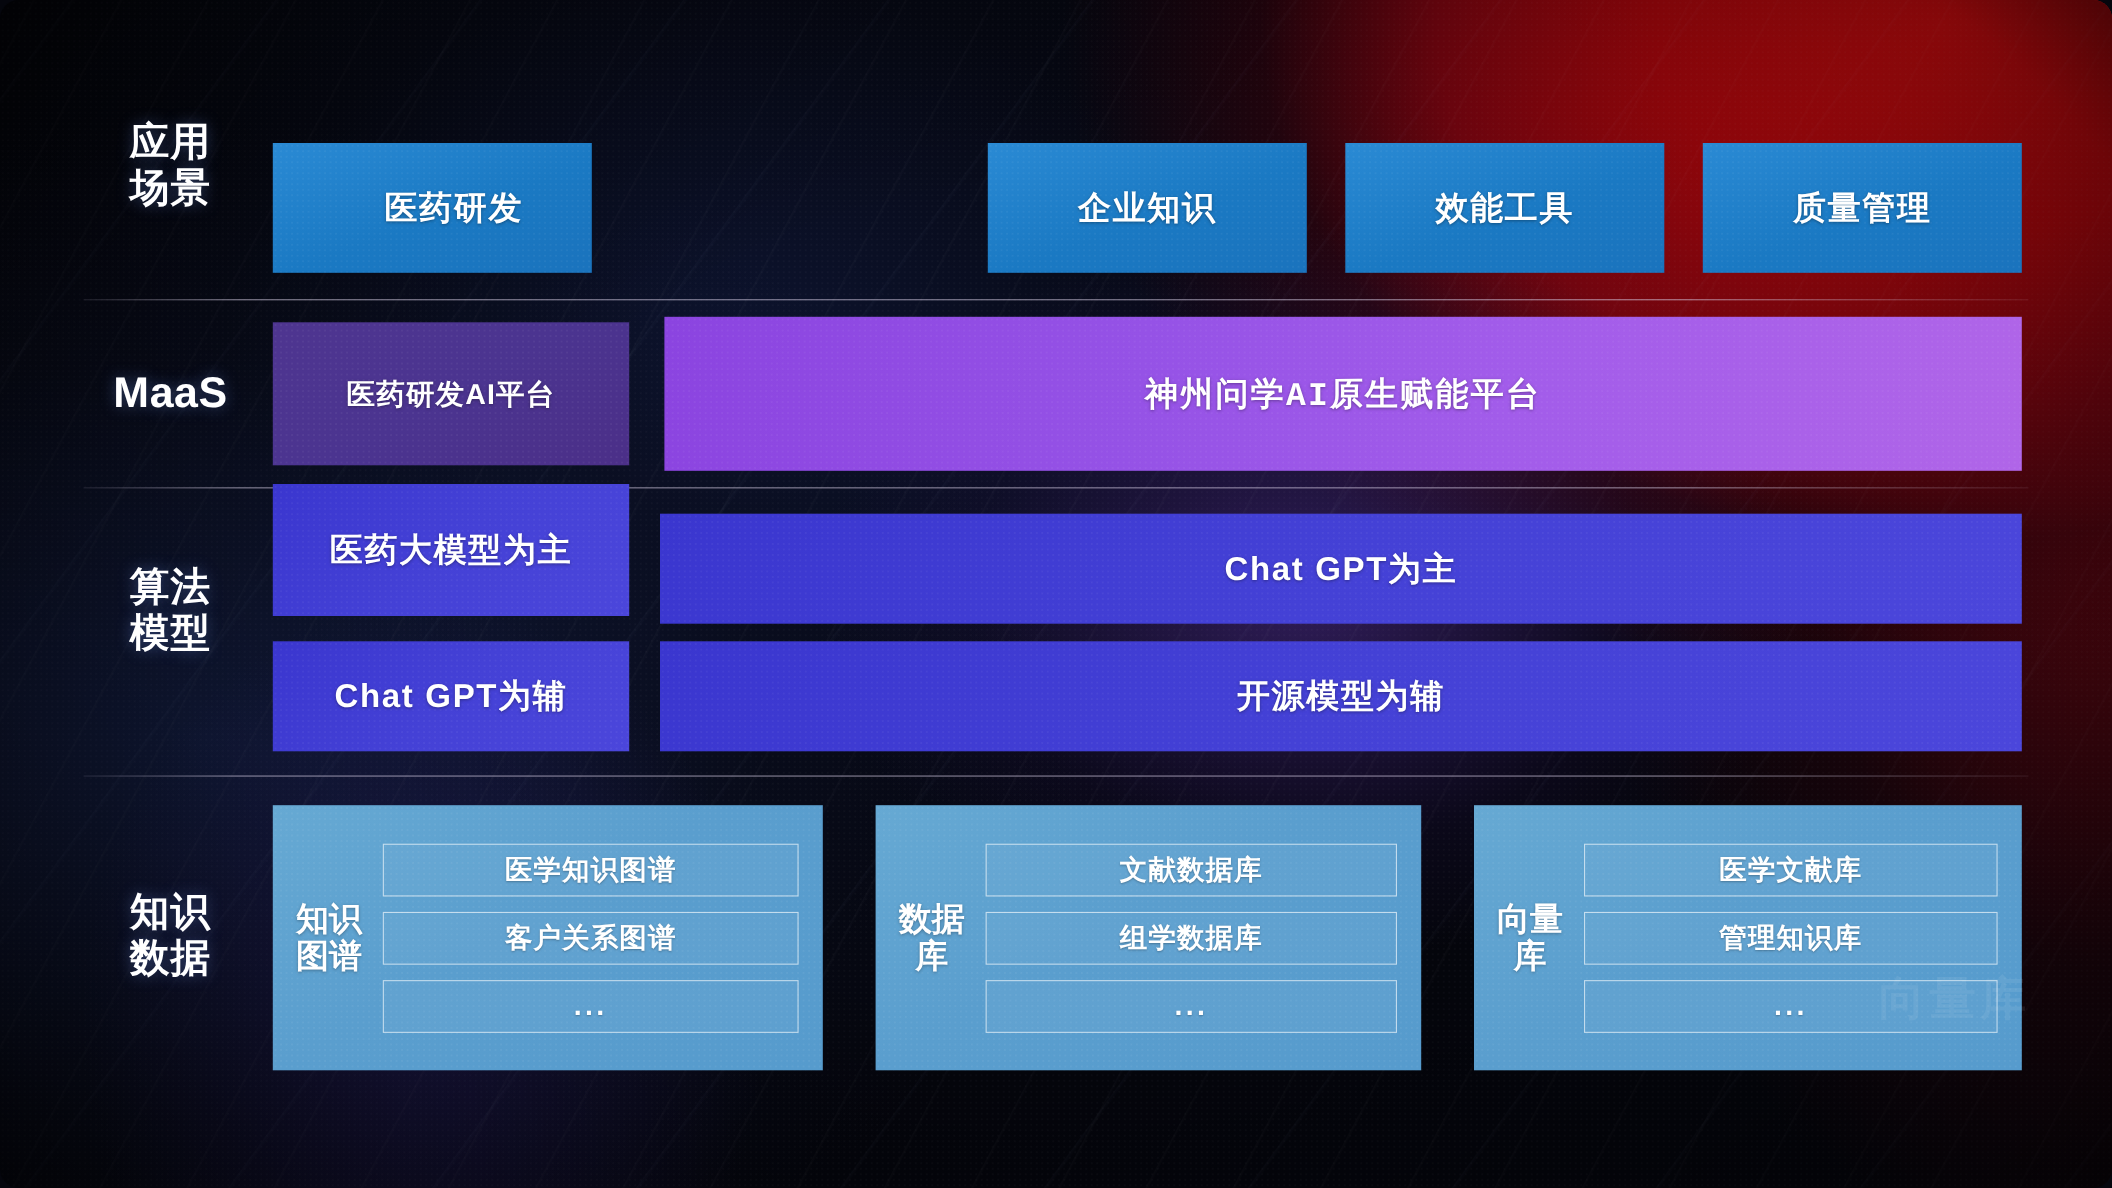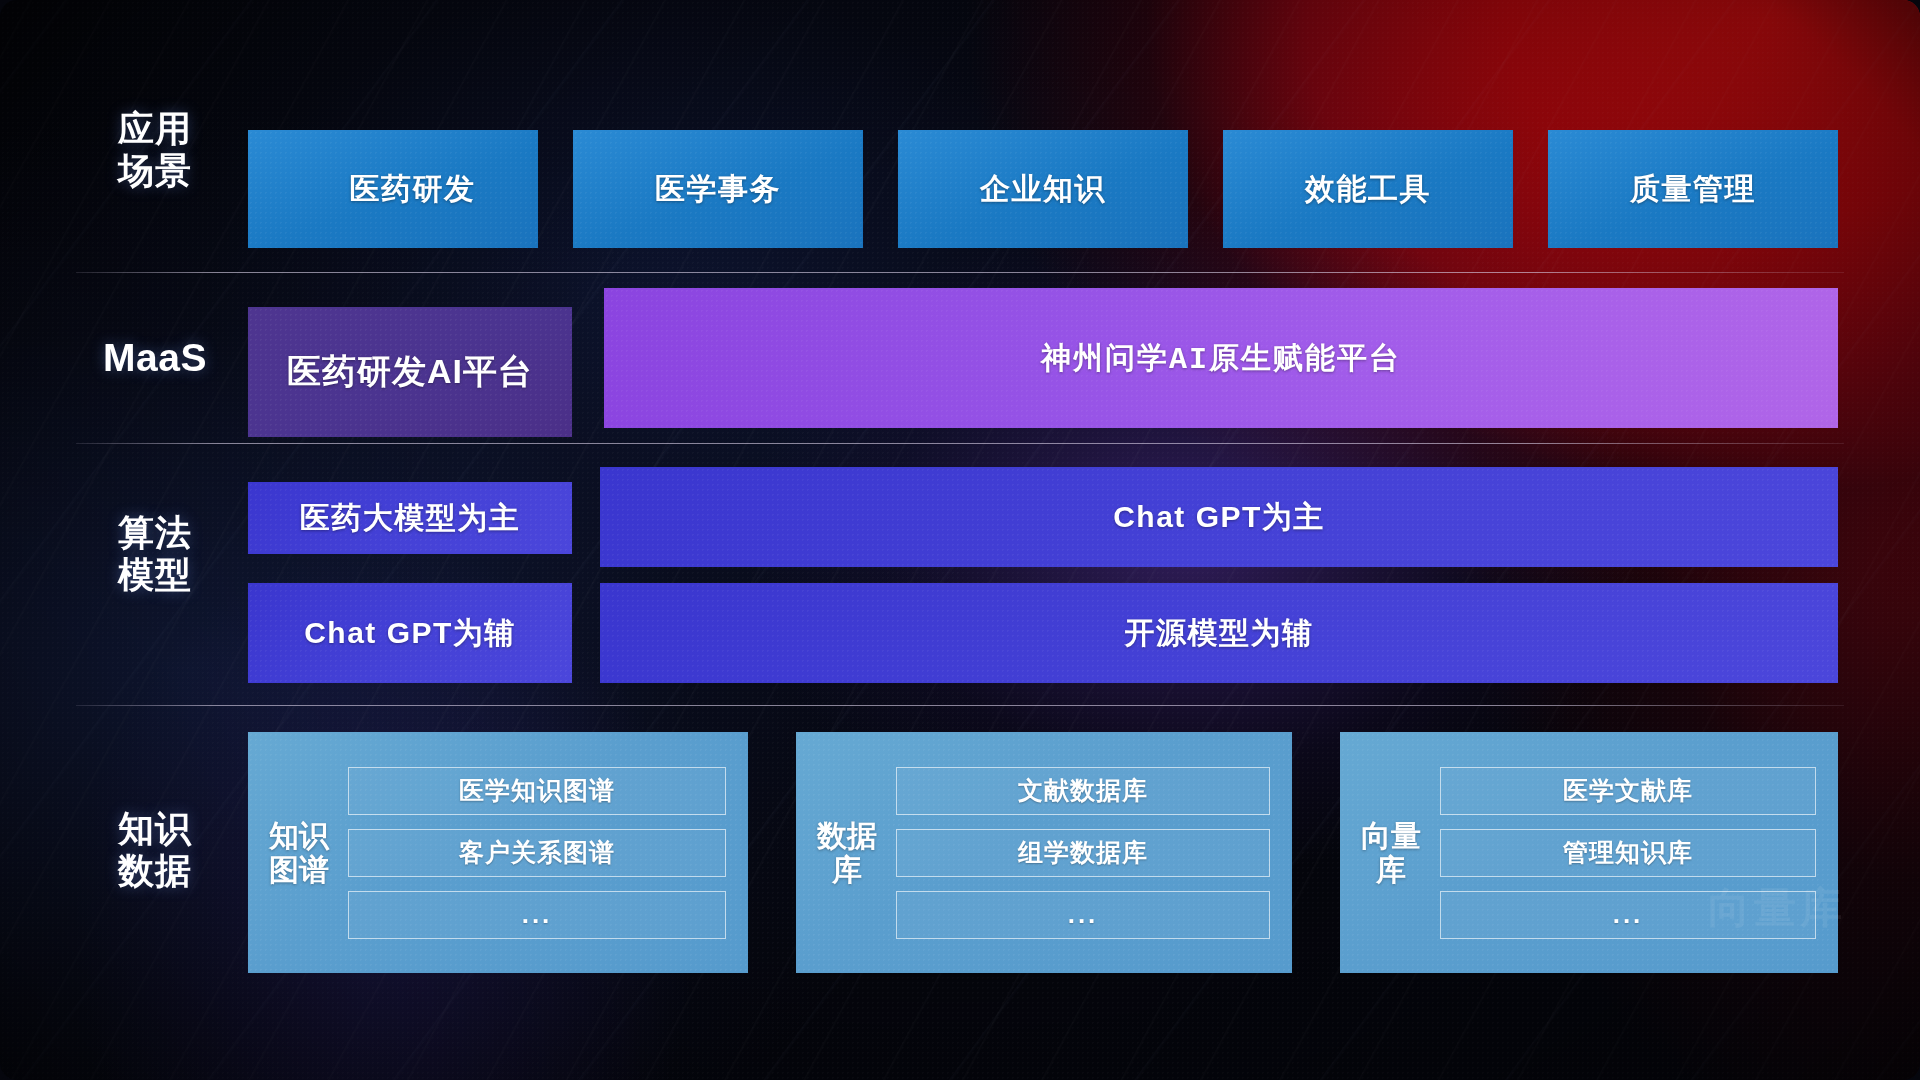--- a/index.html
+++ b/index.html
@@ -129,23 +129,22 @@
     top: 130px;
     height: 118px;
     background: linear-gradient(160deg, #2a8ad4 0%, #1a79c3 55%, #1a73bd 100%);
     font-size: 30px;
     letter-spacing: 1.5px;
   }
 
   
   .maas-left {
     background: linear-gradient(150deg, #4e3590 0%, #4b3490 50%, #4b2f88 100%);
-    font-size: 34px;
+    font-size: 26px;
     letter-spacing: 1px;
-    margin-top: 14px;
   }
   .maas-right {
     background: linear-gradient(100deg, #8b44e0 0%, #9552e6 35%, #a25cea 62%, #b065e8 100%);
     font-size: 30px;
     letter-spacing: 2px;
     font-family: Liberation Mono, monospace;
   }
 
   
   .algo-card {
@@ -234,23 +233,20 @@
   <div class="bg-layer bg-vig"></div>
 
   <div id="content">
 
     <div class="row-label label-cn" style="top:108px;">应用
 场景</div>
 
     <div class="card app-card" style="left:248px;  width:290px;padding-left:39px;">
       <span>医药研发</span>
     </div>
-    <div class="card app-card" style="left:573px;  width:290px;">
-      <span>医学事务</span>
-    </div>
     <div class="card app-card" style="left:898px;  width:290px;">
       <span>企业知识</span>
     </div>
     <div class="card app-card" style="left:1223px; width:290px;">
       <span>效能工具</span>
     </div>
     <div class="card app-card" style="left:1548px; width:290px;">
       <span>质量管理</span>
     </div>
 
@@ -263,21 +259,21 @@
     </div>
     <div class="card maas-right" style="left:604px; top:288px; width:1234px; height:140px;">
       <span>神州问学AI原生赋能平台</span>
     </div>
 
     <div class="divider" style="top:443px;"></div>
 
     <div class="row-label label-cn" style="top:512px;">算法
 模型</div>
 
-    <div class="card algo-card" style="left:248px; top:482px; width:324px; height:72px;">
+    <div class="card algo-card" style="left:248px; top:440px; width:324px; height:120px;">
       <span>医药大模型为主</span>
     </div>
     <div class="card algo-card" style="left:600px; top:467px; width:1238px; height:100px;">
       <span>Chat GPT为主</span>
     </div>
     <div class="card algo-card" style="left:248px; top:583px; width:324px; height:100px;">
       <span>Chat GPT为辅</span>
     </div>
     <div class="card algo-card" style="left:600px; top:583px; width:1238px; height:100px;">
       <span>开源模型为辅</span>

